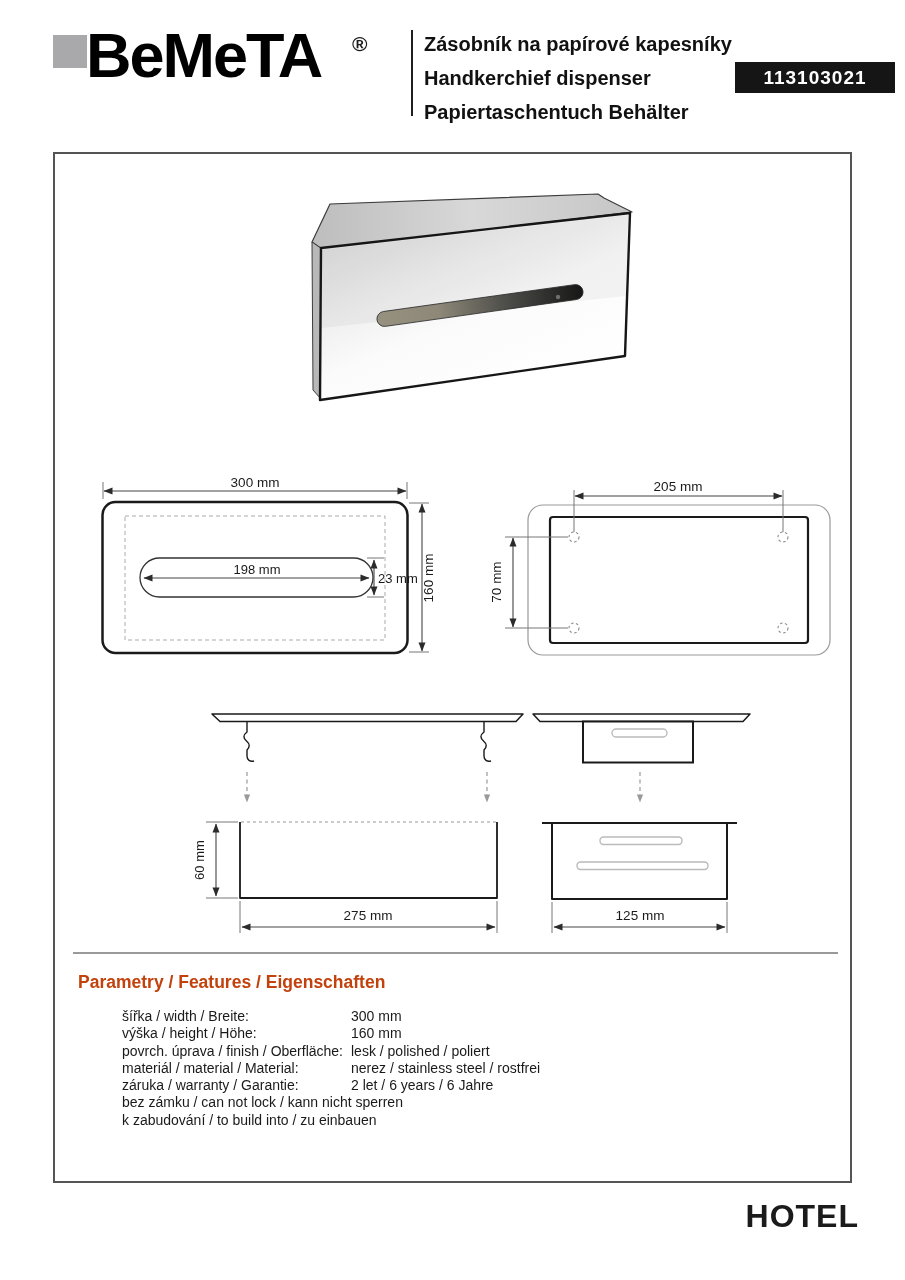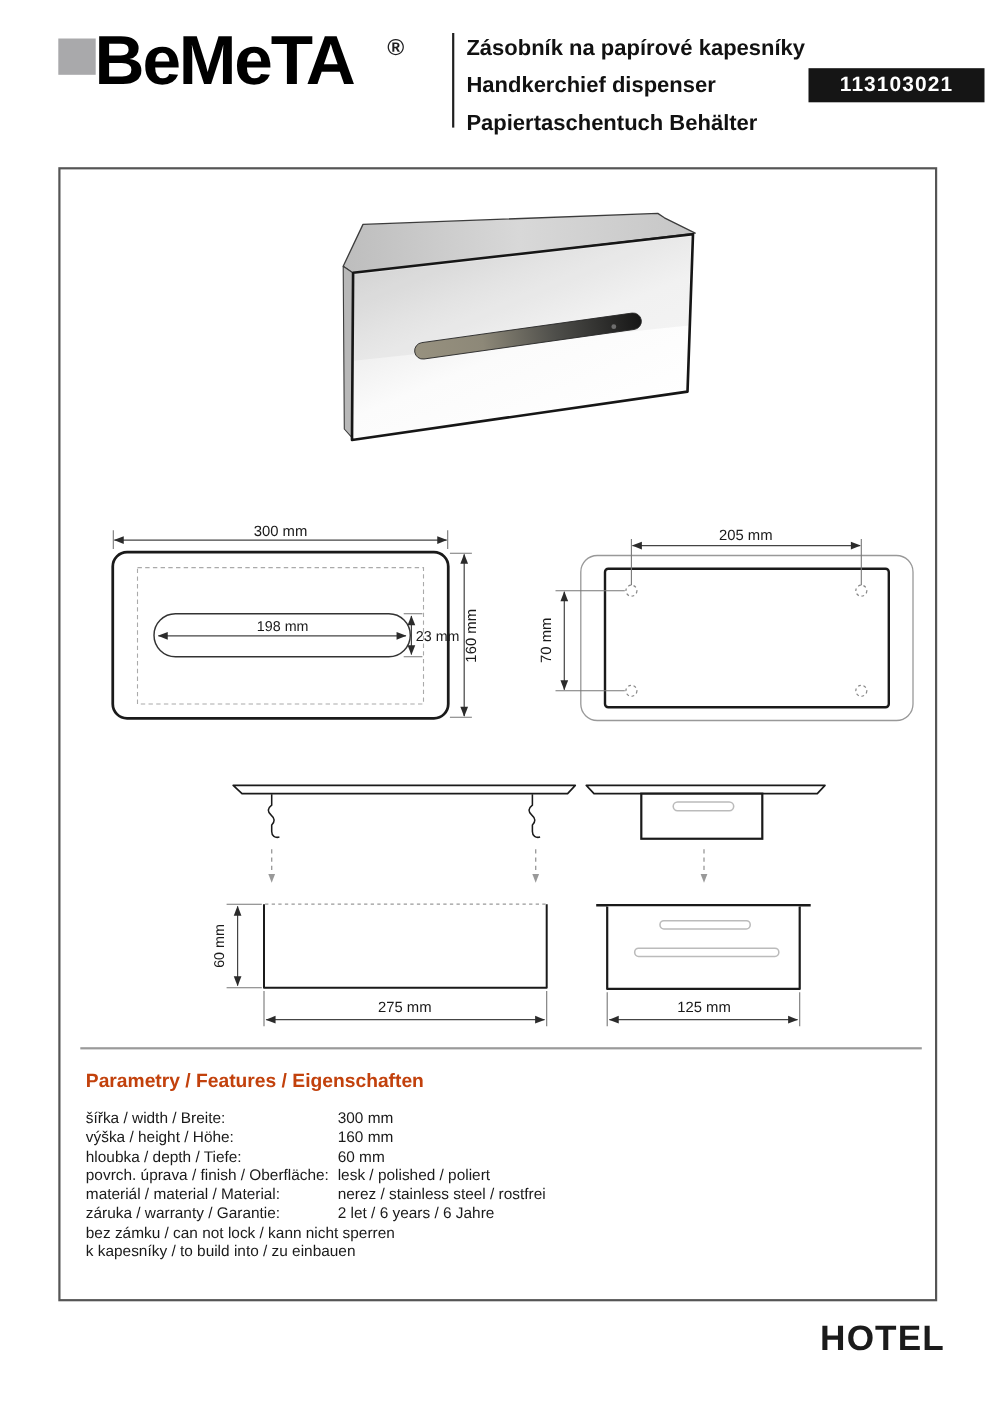--- a/index.html
+++ b/index.html
@@ -22,21 +22,21 @@
   
   .main-box{left:53px;top:152px;width:795px;height:1027px;border:2px solid #555;}
   .section-divider{left:73px;top:952px;width:765px;height:2px;background:#9a9a9a;}
 
   .diagram-svg{left:0;top:0;}
 
   
   .params-heading{left:78px;top:972px;font-size:17.5px;font-weight:bold;color:#c2410c;}
   .param-rows{left:78px;top:1008px;width:720px;}
   .param-row{display:flex;font-size:14px;line-height:17.3px;color:#1a1a1a;}
-  .plabel{min-width:229px;white-space:nowrap;}
+  .plabel{min-width:229px;white-space:nowrap;margin-left:44px;}
   .pvalue{white-space:nowrap;}
 
   .hotel{right:46px;top:1198px;font-size:32px;font-weight:bold;letter-spacing:1px;color:#1b1b1b;}
 
   svg text{font-family:"Liberation Sans", sans-serif;fill:#1a1a1a;}
 </style>
 </head>
 <body>
 
 <div class="abs brand-square"></div>
@@ -173,38 +173,34 @@
 <div class="abs param-rows">
   <div class="param-row">
     <span class="plabel">šířka / width / Breite:</span>
     <span class="pvalue">300 mm</span>
   </div>
   <div class="param-row">
     <span class="plabel">výška / height / Höhe:</span>
     <span class="pvalue">160 mm</span>
   </div>
   <div class="param-row">
-    <span class="plabel">hloubka / depth / Tiefe:</span>
-    <span class="pvalue">60 mm</span>
-  </div>
-  <div class="param-row">
     <span class="plabel">povrch. úprava / finish / Oberfläche:</span>
     <span class="pvalue">lesk / polished / poliert</span>
   </div>
   <div class="param-row">
     <span class="plabel">materiál / material / Material:</span>
     <span class="pvalue">nerez / stainless steel / rostfrei</span>
   </div>
   <div class="param-row">
     <span class="plabel">záruka / warranty / Garantie:</span>
     <span class="pvalue">2 let / 6 years / 6 Jahre</span>
   </div>
   <div class="param-row">
     <span class="plabel">bez zámku / can not lock / kann nicht sperren</span>
     <span class="pvalue"></span>
   </div>
   <div class="param-row">
-    <span class="plabel">k kapesníky / to build into / zu einbauen</span>
+    <span class="plabel">k zabudování / to build into / zu einbauen</span>
     <span class="pvalue"></span>
   </div>
 </div>
 
 <div class="abs hotel">HOTEL</div>
 
 </body></html>

